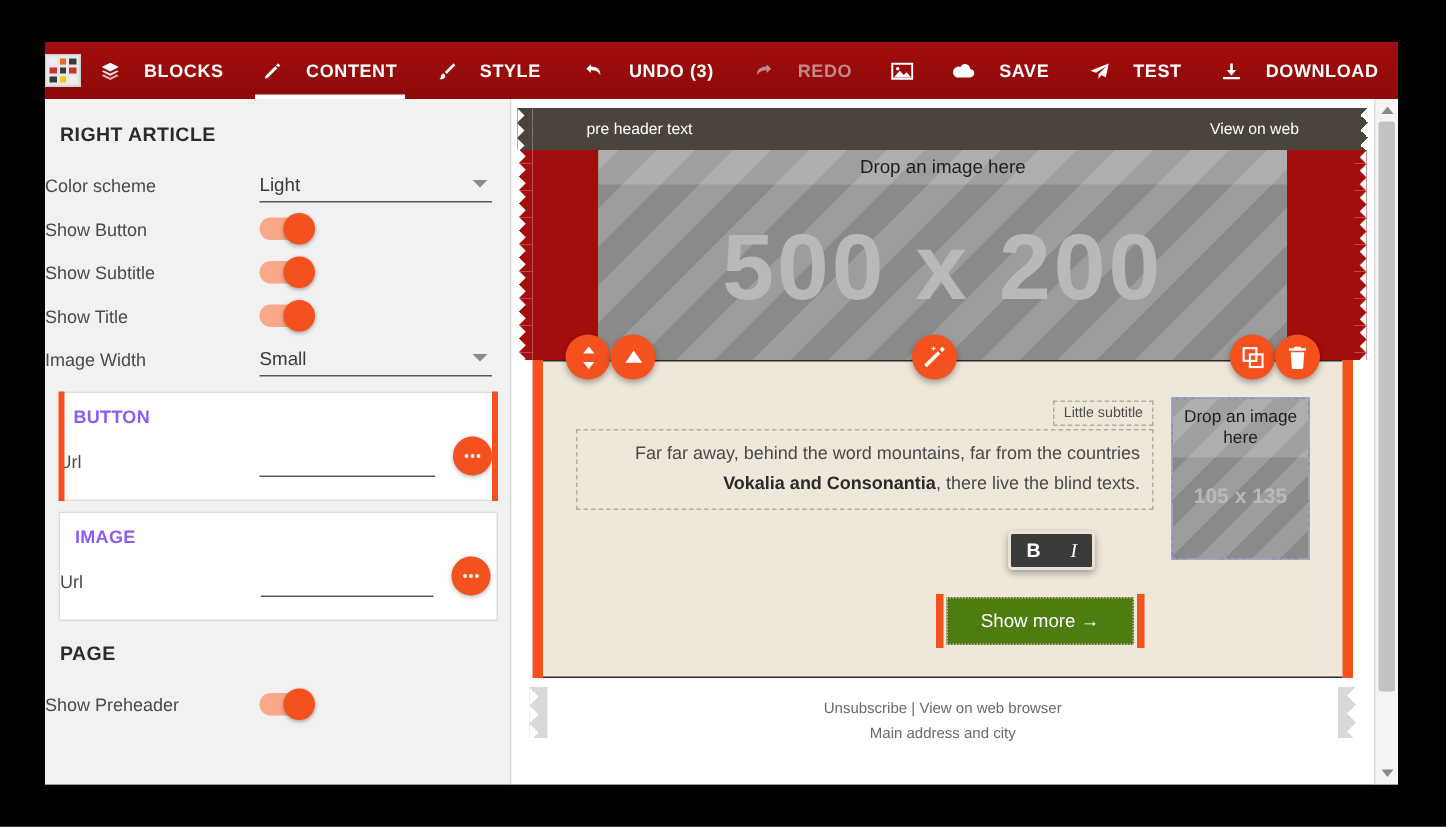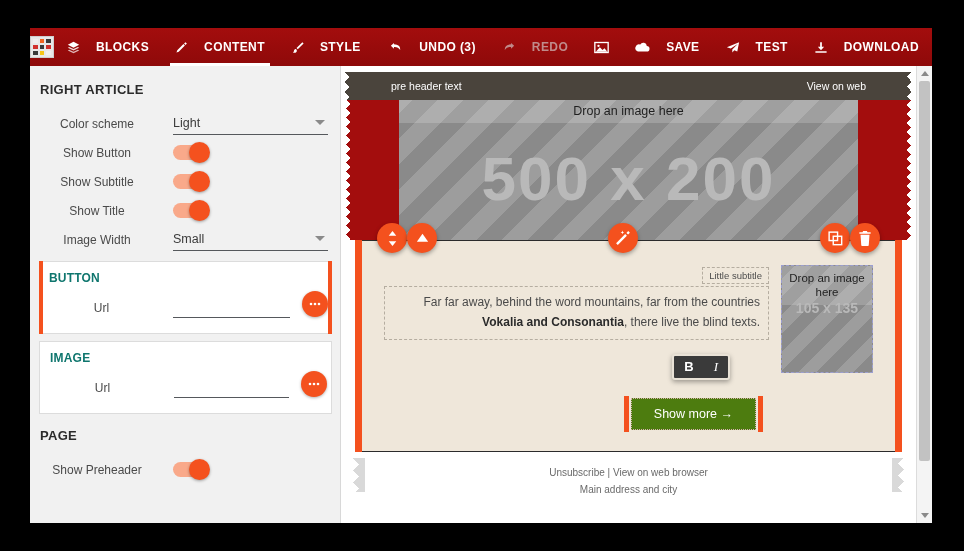--- a/index.html
+++ b/index.html
@@ -80,21 +80,21 @@
     font-size: 13px; font-weight: bold; color:#2b2b2b;
     letter-spacing:.3px;
     padding: 16px 0 12px 10px;
   }
   .field-row {
     display:flex; align-items:center;
     padding: 3px 12px 3px 0;
     min-height: 29px;
   }
   .field-label {
-    width: 143px; text-align: center;
+    width: 143px; text-align: left;
     font-size: 12px; color:#4a4a4a;
     padding-right: 9px;
   }
   .field-ctl { flex:1; position:relative; }
 
   .select {
     position: relative;
     border-bottom: 1px solid #55585c;
     height: 22px;
     display:flex; align-items:center;
@@ -132,21 +132,21 @@
   }
   .panel.selected { border-left:none; border-right:none; }
   .panel.selected::before,
   .panel.selected::after {
     content:""; position:absolute; top:-1px; bottom:-1px; width:4px;
     background:#f4511e;
   }
   .panel.selected::before { left:0; }
   .panel.selected::after { right:0; }
   .panel-title {
-    font-size: 12px; font-weight:bold; color:#0f766e;
+    font-size: 12px; font-weight:bold; color:#8b5cf6;
     padding: 0 0 8px 10px; letter-spacing:.2px;
   }
   .panel .field-label { width: 134px; }
   .panel .field-ctl { padding-right: 30px; position:relative; }
   .dots-btn {
     position:absolute; right: -8px; top: -6px;
     width: 26px; height: 26px; border-radius:50%;
     background:#f4511e; color:#fff;
     display:flex; align-items:center; justify-content:center;
     font-size: 11px; letter-spacing:1px; font-weight:bold;
@@ -282,21 +282,21 @@
     position:relative; overflow:hidden;
   }
   .thumb .t-drop {
     position:absolute; top:0; left:0; right:0;
     text-align:center; font-size: 11.5px; color:#1f1f1f;
     line-height: 1.25; padding: 5px 2px 5px;
     background: rgba(255,255,255,.18);
     font-weight: 500;
   }
   .thumb .t-dims {
-    position:absolute; top: 34px; left:0; right:0;
+    position:absolute; top: 56px; left:0; right:0;
     text-align:center; font-size: 14px; font-weight:bold;
     color:#b9b9b9;
   }
 
   
   .bi-bar {
     position:absolute; right: 172px; bottom: 72px;
     background:#3a3a3a; border-radius:3px;
     display:flex; z-index: 10;
     box-shadow: 0 2px 5px rgba(0,0,0,.35);

